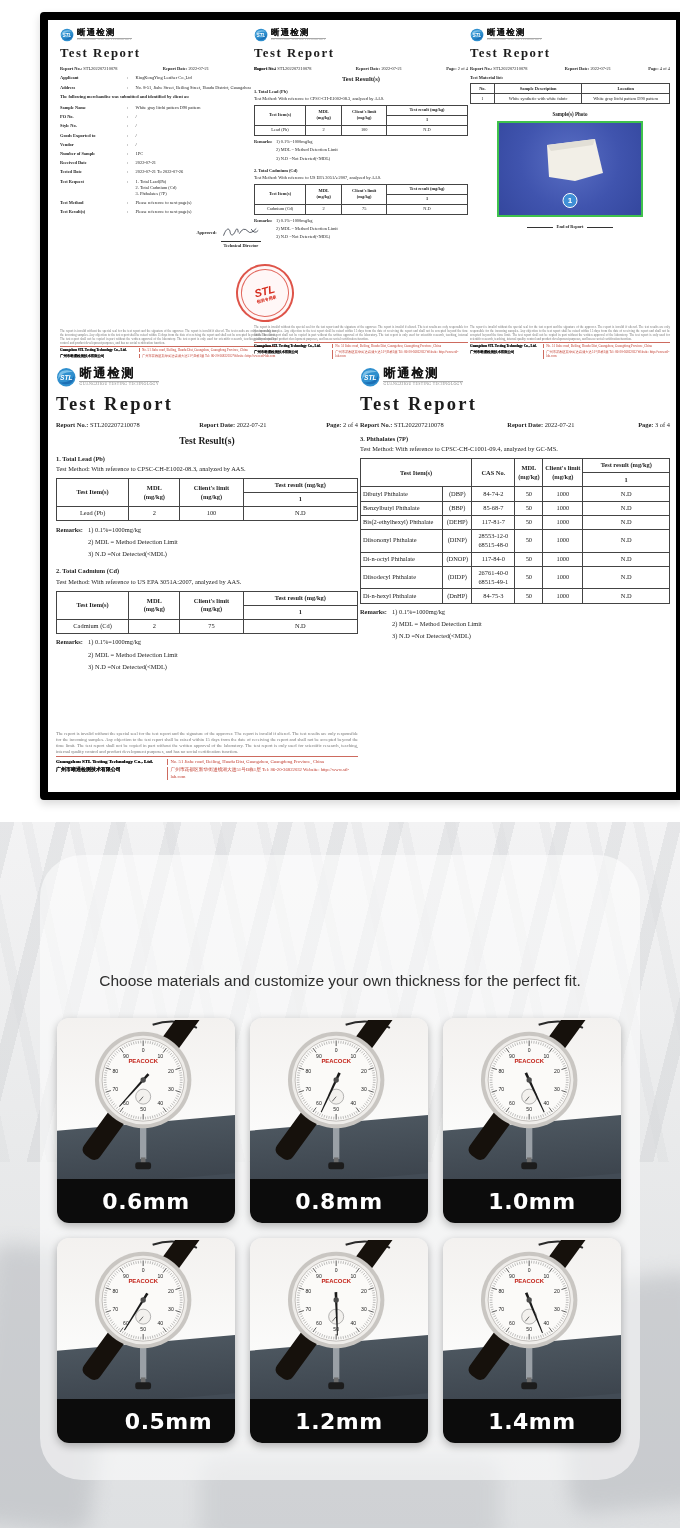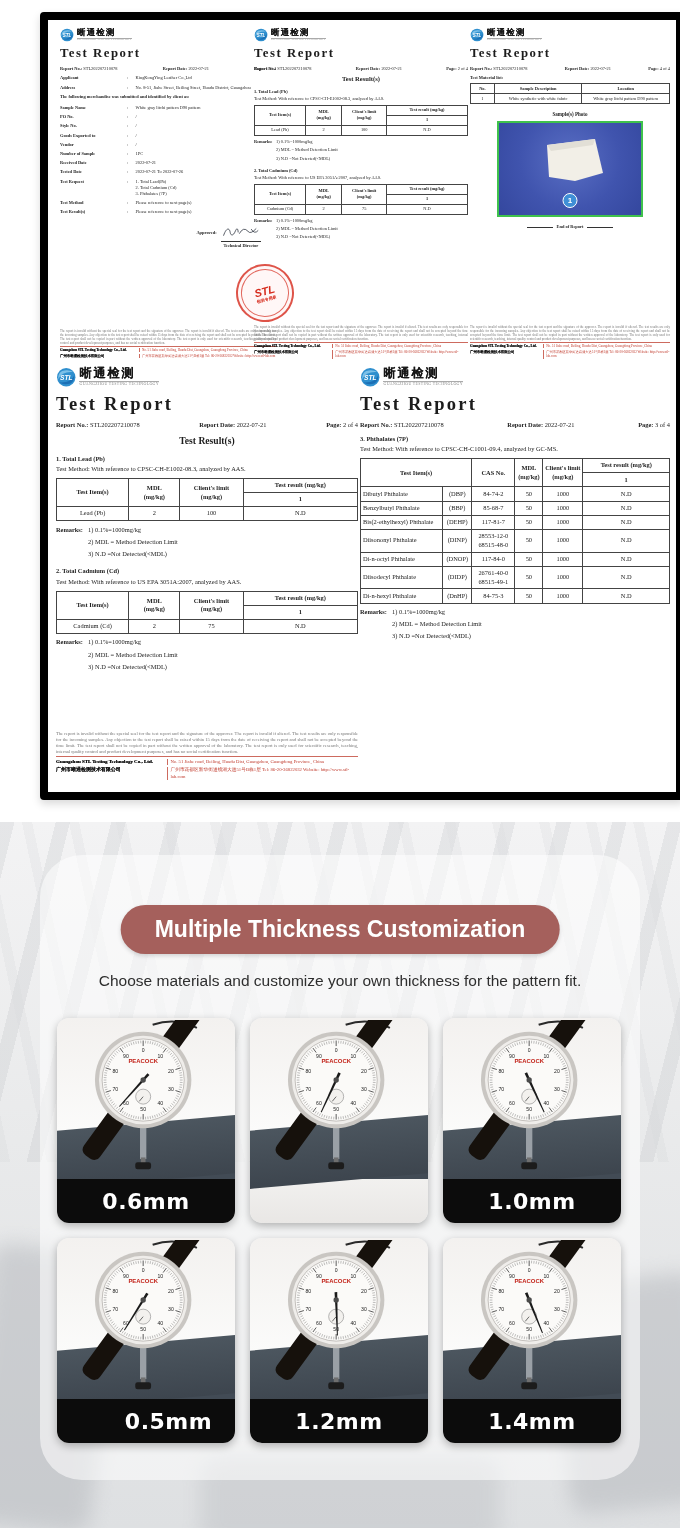--- a/index.html
+++ b/index.html
@@ -606,22 +606,21 @@
       <span class="stamp-sub">检测专用章</span>
     </div>
   </div>
 
   <section id="thickness">
     <div class="bg-stripes"></div>
     <div class="bg-blob" style="left:-24px;bottom:0;width:130px;height:280px;transform:rotate(7deg);"></div>
     <div class="bg-blob" style="right:-30px;bottom:20px;width:150px;height:230px;transform:rotate(-6deg);"></div>
     <div class="bg-blob" style="left:200px;bottom:-20px;width:300px;height:90px;opacity:.3;"></div>
     <div class="glass"></div>
-    <div class="badge" style="background: rgb(165, 96, 92);"><span>Multiple Thickness Customization</span></div>
-    <div class="subtitle">Choose materials and customize your own thickness for the pattern fit.</div>
+    <div class="subtitle">Choose materials and customize your own thickness for the perfect fit.</div>
     <div class="grid">
 
         <div class="tcard">
           <div class="mat-base"></div>
           <div class="mat"></div>
           <div class="gauge-slot"><svg viewBox="0 0 170 200">
               <path d="M94,6 q30,-10 56,4" fill="none" stroke="#2a2a2a" stroke-width="2.6"></path>
               <g transform="rotate(36 82 76)">
                 <rect x="70" y="-64" width="25" height="260" rx="9" fill="#16110c"></rect>
               </g>
@@ -877,20 +876,21 @@
               <text x="46.81090889707932" y="66.56637120812694" text-anchor="middle" font-size="6.5" fill="#222" font-family="Liberation Sans,sans-serif">80</text>
               <text x="60.25194566517849" y="48.06637120812695" text-anchor="middle" font-size="6.5" fill="#222" font-family="Liberation Sans,sans-serif">90</text>
               <text x="82" y="55" text-anchor="middle" font-size="7.5" font-weight="bold" fill="#c22017" font-family="Liberation Sans,sans-serif">PEACOCK</text>
               <circle cx="82" cy="97" r="9.5" fill="#f3f1ee" stroke="#8c8c8c" stroke-width="0.8"></circle>
               <line x1="82" y1="97" x2="77" y2="103" stroke="#333" stroke-width="0.9"></line>
               <g transform="rotate(205 82 76)">
                 <polygon points="80.3,86 83.7,86 82.6,31 81.4,31" fill="#1a1a1a"></polygon>
               </g>
               <circle cx="82" cy="76" r="3.4" fill="#4a4a4a"></circle>
             </svg></div>
+          <div class="tlabel" style="background: rgb(12, 12, 12);">0.8mm</div>
         </div>
 
         <div class="tcard">
           <div class="mat-base"></div>
           <div class="mat"></div>
           <div class="gauge-slot"><svg viewBox="0 0 170 200">
               <path d="M94,6 q30,-10 56,4" fill="none" stroke="#2a2a2a" stroke-width="2.6"></path>
               <g transform="rotate(36 82 76)">
                 <rect x="70" y="-64" width="25" height="260" rx="9" fill="#16110c"></rect>
               </g>

